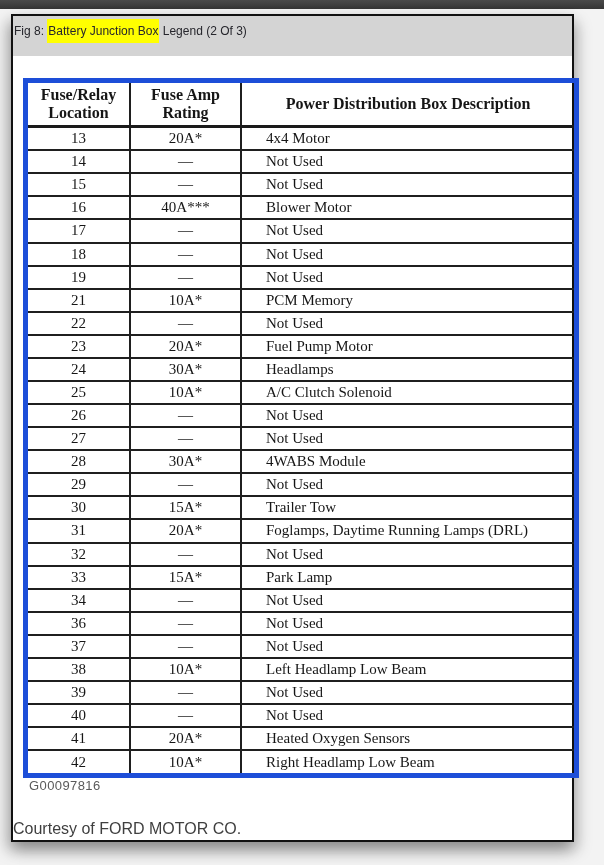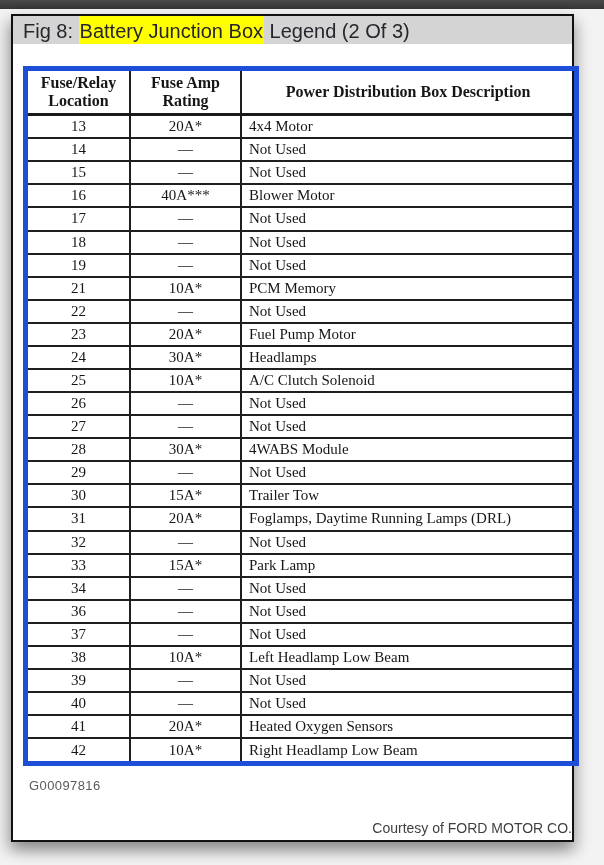--- a/index.html
+++ b/index.html
@@ -21,26 +21,26 @@
     left: 11px;
     top: 14px;
     width: 563px;
     height: 828px;
     background: #ffffff;
     border: 2px solid #111111;
     box-sizing: border-box;
     box-shadow: -4px 8px 14px rgba(0,0,0,0.28), 4px 8px 14px rgba(0,0,0,0.22);
   }
   .title-bar {
-    height: 28px;
+    height: 40px;
     line-height: 30px;
     background: #d4d4d4;
     color: #26262c;
-    font-size: 20px;
-    padding-left: 10px;
+    font-size: 12px;
+    padding-left: 1px;
     white-space: pre;
     overflow: hidden;
   }
   .hl {
     background: #ffff00;
     padding: 5px 1px;
   }
   table.fuse-table {
     border-collapse: collapse;
     table-layout: fixed;
@@ -65,36 +65,36 @@
     border-bottom: 3px solid #1a1a1a;
   }
   .col-loc  { width: 95px; }
   .col-amp  { width: 103px; }
   .col-desc { width: 326px; }
   .fuse-table td {
     font-size: 15px;
     padding: 0;
   }
   td.cell-loc, td.cell-amp { text-align: center; border-radius: 11px; }
-  td.cell-desc { padding-left: 7px; text-align: left; }
+  td.cell-desc { padding-left: 24px; text-align: left; }
   .graphic-code {
     position: absolute;
     left: 16px;
     top: 762px;
     font-size: 13px;
     color: #5a5a5a;
     letter-spacing: 0.4px;
   }
   .credit-line {
     position: absolute;
     top: 804px;
     left: 0;
     width: 100%;
-    text-align: right;
-    font-size: 14px;
+    text-align: left;
+    font-size: 16px;
     color: #3f3f3f;
   }
 </style>
 </head>
 <body>
 
 <div class="top-strip" style="background-color: rgb(62, 62, 62);"></div>
 
 <div class="doc-panel">
 

